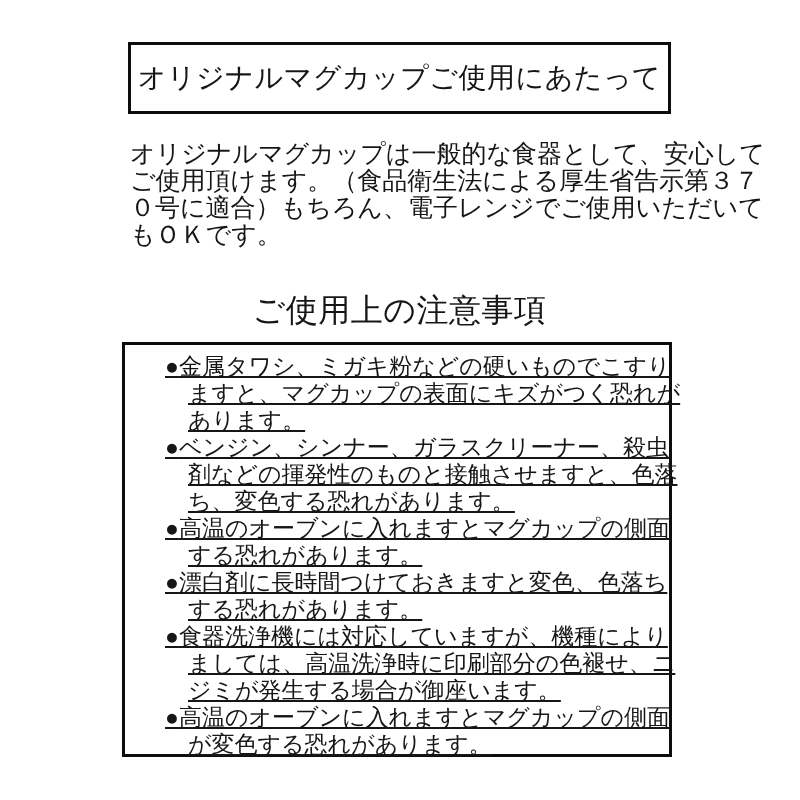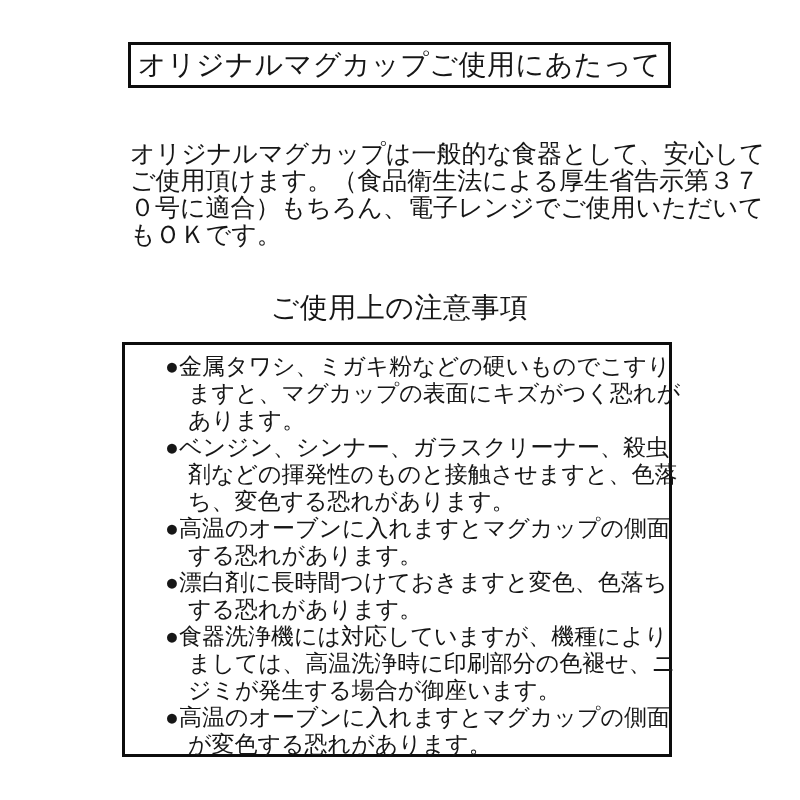--- a/index.html
+++ b/index.html
@@ -14,21 +14,21 @@
     background: #ffffff;
     color: #161616;
     font-family: "Liberation Sans", "DejaVu Sans", sans-serif;
     overflow: hidden;
   }
   .title-box {
     position: absolute;
     left: 128px;
     top: 42px;
     width: 543px;
-    height: 46px;
+    height: 72px;
     box-sizing: border-box;
     border: 3px solid #0d0d0d;
     display: flex;
     align-items: center;
     justify-content: center;
     font-size: 28px;
     letter-spacing: 0.5px;
     white-space: nowrap;
   }
   .intro {
@@ -39,40 +39,41 @@
     font-size: 25px;
     line-height: 27px;
     white-space: pre;
   }
   .section-heading {
     position: absolute;
     left: 128px;
     top: 289px;
     width: 543px;
     text-align: center;
-    font-size: 28px;
+    font-size: 32px;
     letter-spacing: 0.5px;
     white-space: nowrap;
   }
   .notice-box {
     position: absolute;
     left: 122px;
     top: 342px;
     width: 550px;
     height: 415px;
     box-sizing: border-box;
     border: 3px solid #0d0d0d;
     padding: 8px 6px 10px 40px;
     font-size: 23px;
     line-height: 27px;
   }
   .notice-list {
     list-style: none;
     margin: 0;
     padding: 0;
+    text-decoration: underline;
   }
   .notice-item {
     margin: 0;
     padding-left: 23px;
     text-indent: -23px;
     white-space: pre;
   }
 </style>
 </head>
 <body>

